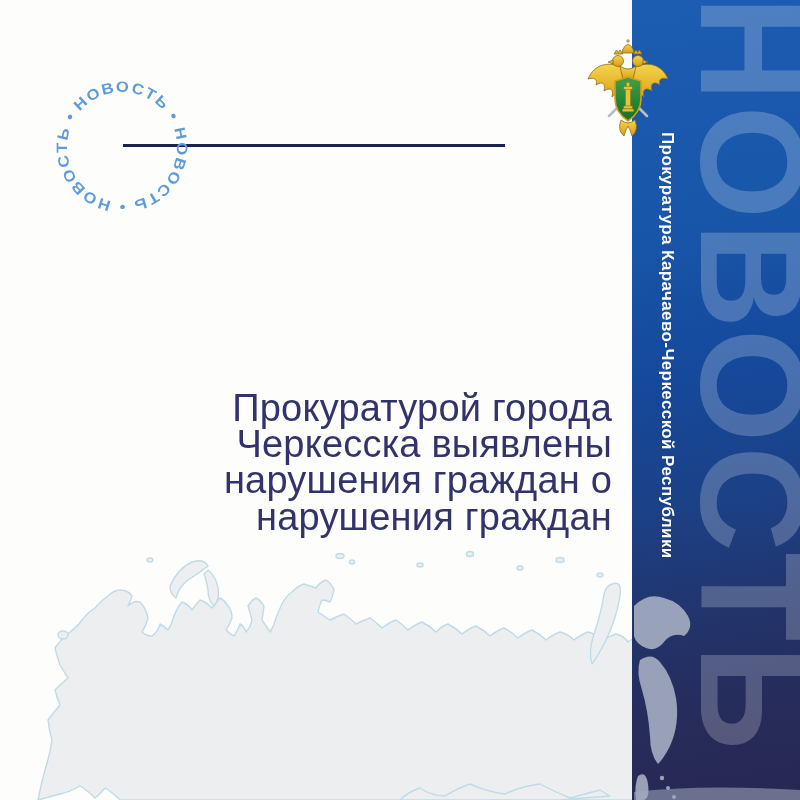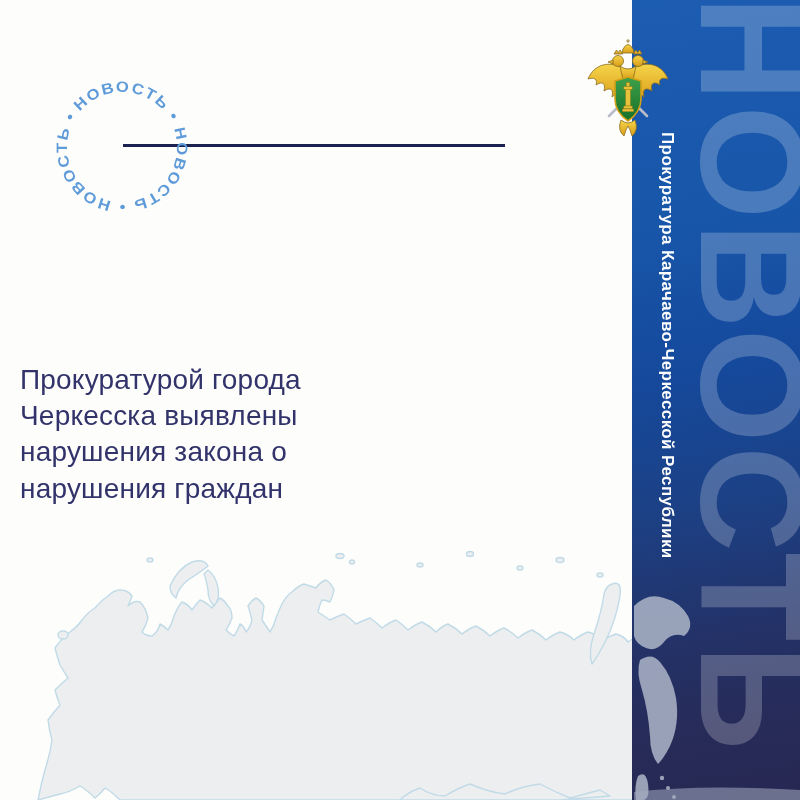--- a/index.html
+++ b/index.html
@@ -18,23 +18,23 @@
     font-family:"Liberation Sans","DejaVu Sans",sans-serif;
     font-weight:bold;font-size:15px;letter-spacing:1.5px;
   }
 
   .headline-rule{
     position:absolute;left:123px;top:144px;width:382px;height:3px;
     background:#1b2150;z-index:2;
   }
 
   .headline{
-    position:absolute;left:20px;top:362px;width:592px;z-index:4;
-    text-align:left;color:#32336a;
-    font-size:28px;line-height:36.2px;font-weight:500;letter-spacing:0.2px;
+    position:absolute;left:20px;top:390px;width:592px;z-index:4;
+    text-align:right;color:#32336a;
+    font-size:38px;line-height:36.2px;font-weight:500;letter-spacing:0.2px;
   }
 
   
   .map-light{position:absolute;left:0;top:540px;width:634px;height:260px;z-index:1;}
   .map-dark{position:absolute;left:630px;top:540px;width:170px;height:260px;z-index:7;}
 
   
   .sidebar{
     position:absolute;left:632px;top:0;width:168px;height:800px;z-index:5;
     background:linear-gradient(171deg,
@@ -70,21 +70,21 @@
       <text fill="#5f9bd9">
         <textPath href="#stampCircle" startOffset="0" textLength="340" lengthAdjust="spacingAndGlyphs">НОВОСТЬ • НОВОСТЬ • НОВОСТЬ •</textPath>
       </text>
     </svg>
 
     <div class="headline-rule"></div>
 
     <div class="headline">
       <div>Прокуратурой города</div>
       <div>Черкесска выявлены</div>
-      <div>нарушения закона о</div>
+      <div>нарушения граждан о</div>
       <div>нарушения граждан</div>
     </div>
 
     <svg class="map-light" viewBox="0 0 634 260">
       <g fill="#edeeef" stroke="#c0dbe7" stroke-width="1.4" stroke-linejoin="round">
 
         <path d="M 55 108
                  Q 62 98 70 92 Q 78 86 82 80 Q 88 72 95 68 Q 102 60 108 56
                  Q 114 50 120 50 Q 128 50 132 56 Q 130 62 128 66 Q 134 60 140 62
                  Q 146 68 148 78 Q 146 86 142 92 Q 146 96 152 96 Q 158 92 160 84

